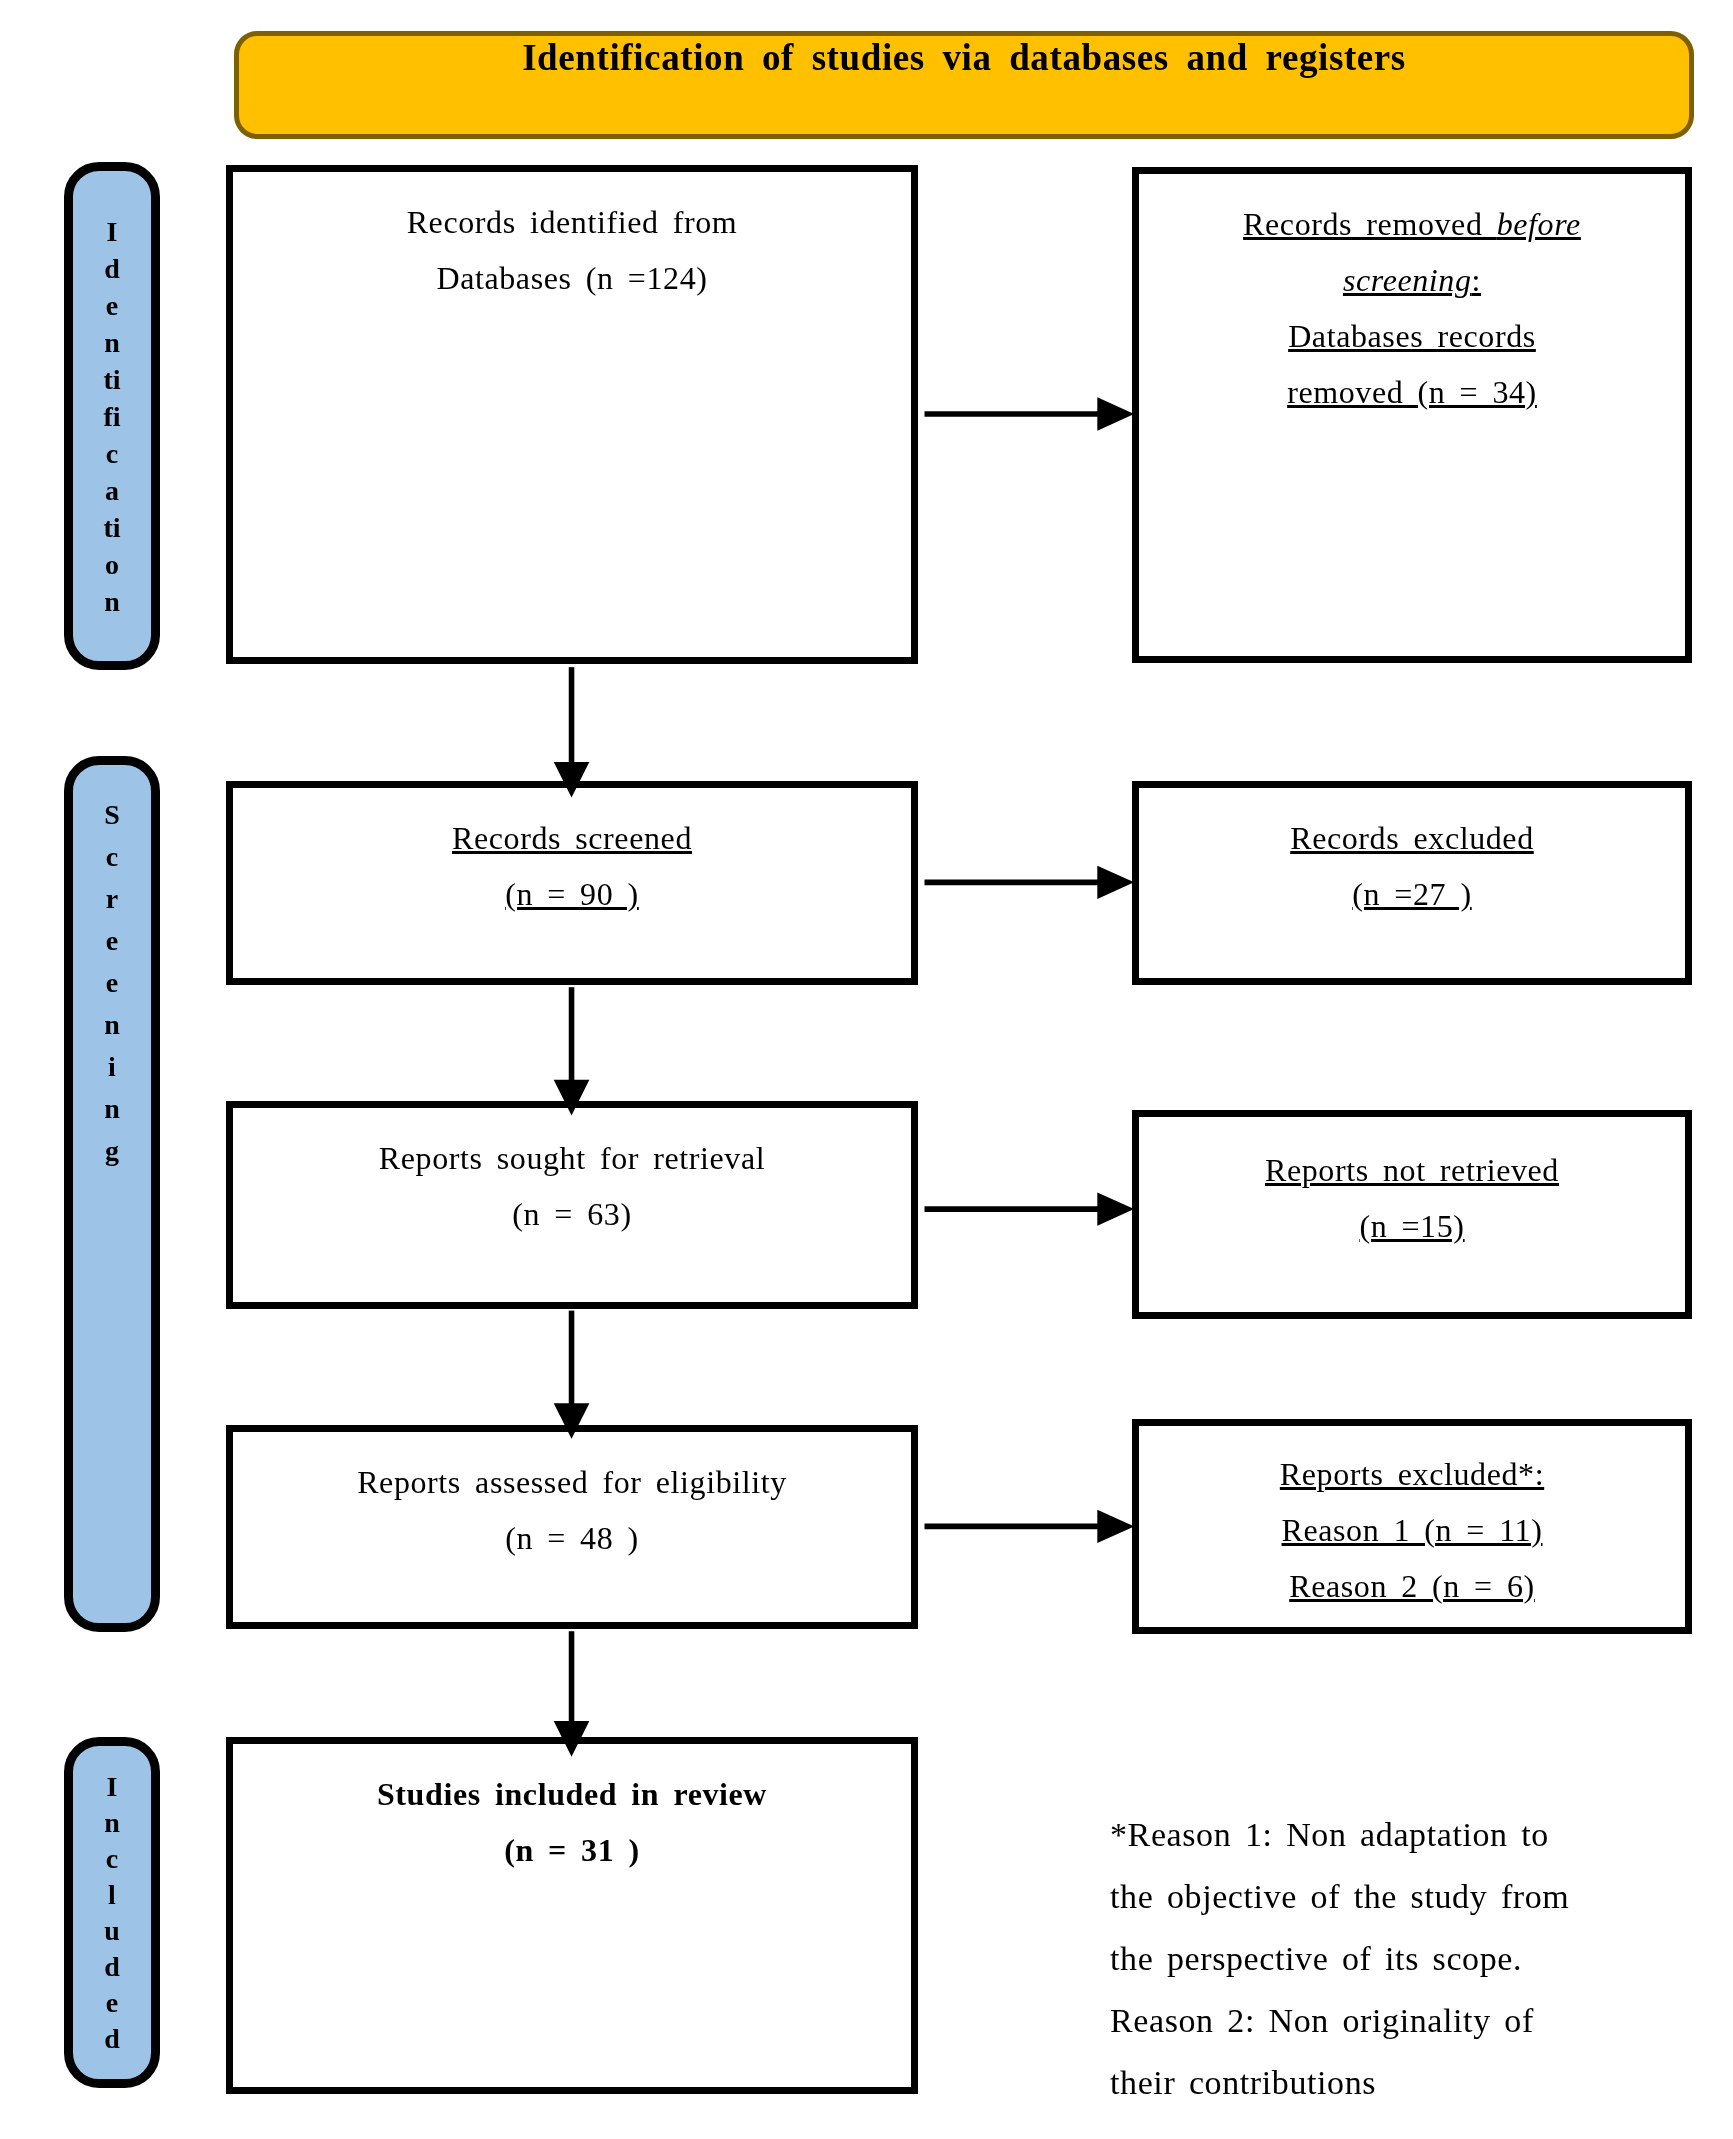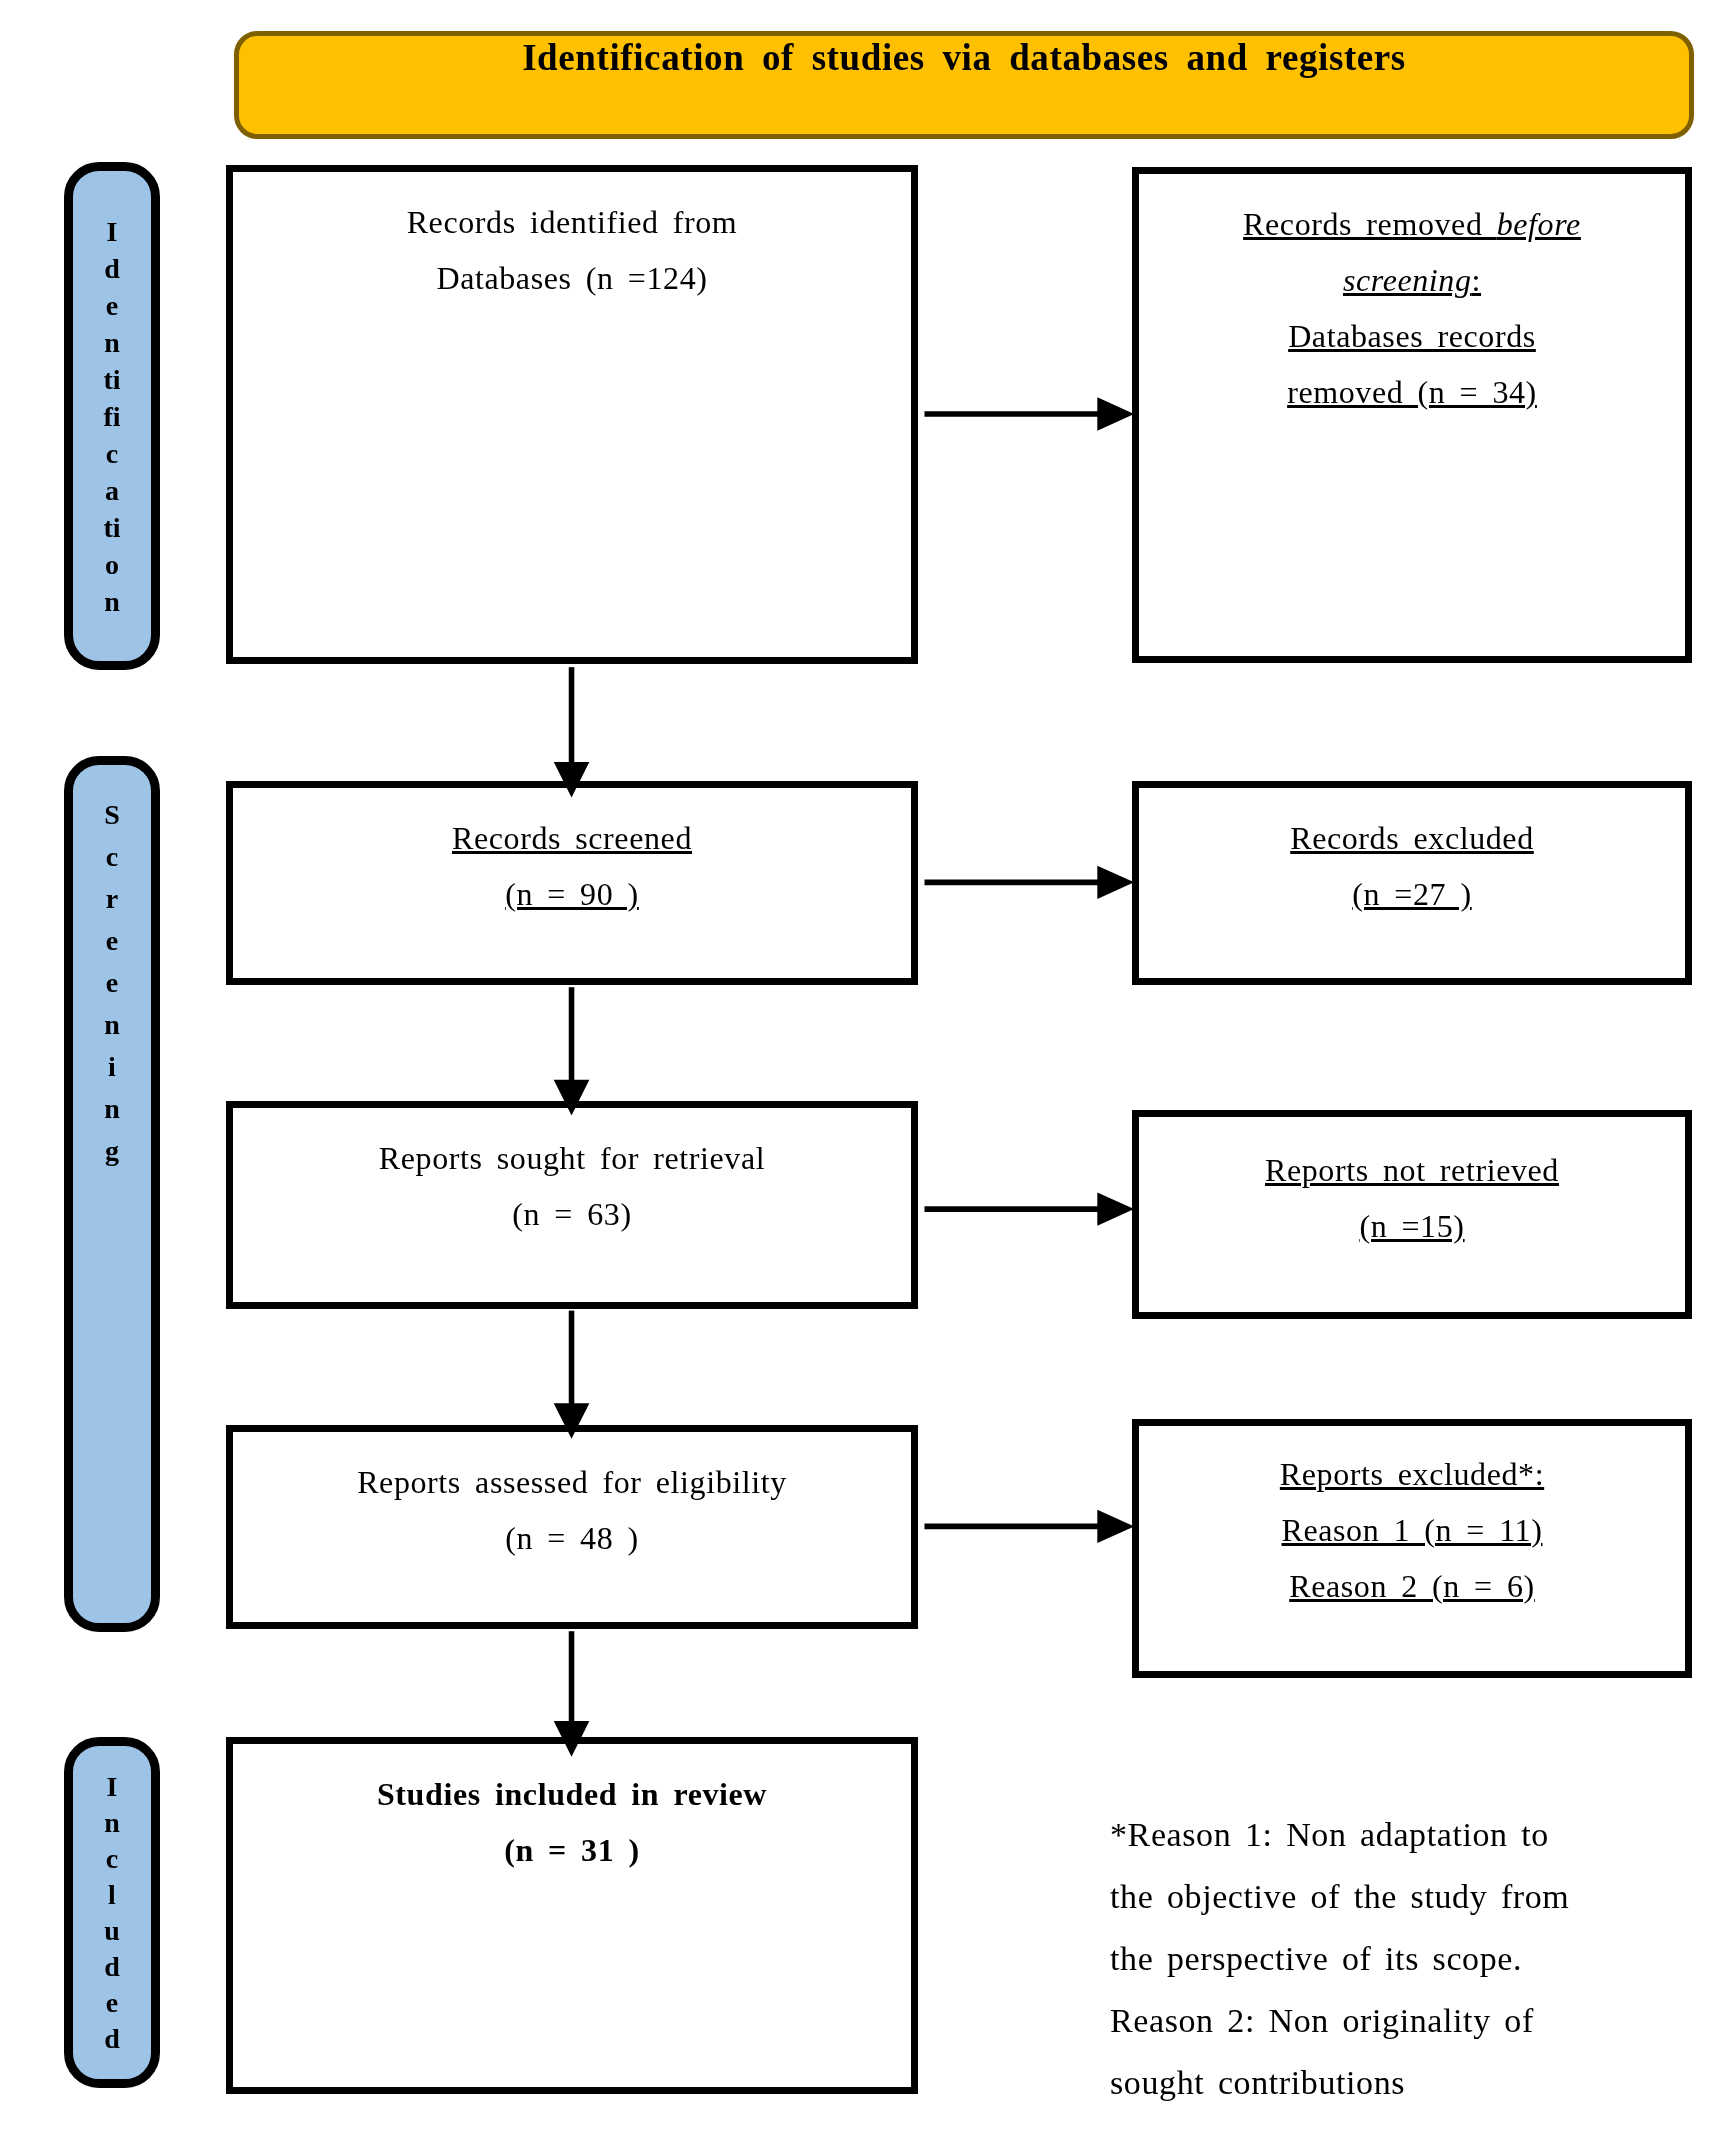--- a/index.html
+++ b/index.html
@@ -51,21 +51,21 @@
   }
   .col-left{left:226px;width:692px;}
   .col-right{left:1132px;width:560px;text-decoration:underline;}
   .fbox-records-identified{top:165px;height:499px;}
   .fbox-records-removed{top:167px;height:496px;}
   .fbox-records-screened{top:781px;height:204px;text-decoration:underline;}
   .fbox-records-excluded{top:781px;height:204px;}
   .fbox-reports-sought{top:1101px;height:208px;}
   .fbox-reports-not-retrieved{top:1110px;height:209px;padding-top:25px;}
   .fbox-reports-assessed{top:1425px;height:204px;}
-  .fbox-reports-excluded{top:1419px;height:259px;padding-top:19.5px;}
+  .fbox-reports-excluded{top:1419px;height:215px;padding-top:19.5px;}
   .fbox-studies-included{top:1737px;height:357px;font-weight:bold;}
   .it{font-style:italic;}
   
   .footnote{
     position:absolute;left:1110px;top:1804px;width:619px;
     font-size:34px;line-height:62px;
     letter-spacing:0.6px;word-spacing:4.5px;
   }
   .arrows{position:absolute;left:0;top:0;pointer-events:none;}
 </style>
@@ -165,21 +165,21 @@
     <div>Reports excluded*:</div>
     <div>Reason 1 (n = 11)</div>
     <div>Reason 2 (n = 6)</div>
   </div>
 
   <div class="footnote">
     <div>*Reason 1: Non adaptation to</div>
     <div>the objective of the study from</div>
     <div>the perspective of its scope.</div>
     <div>Reason 2: Non originality of</div>
-    <div>sought contributions</div>
+    <div>their contributions</div>
   </div>
 
   <svg class="arrows" width="1733" height="2140" viewBox="0 0 3108 3837">
 
     <g>
       <line x1="1025" y1="1196" x2="1025" y2="1372" stroke="#000" stroke-width="10"></line>
       <polygon points="993,1366 1057,1366 1025,1430" fill="#000"></polygon>
     </g>
     <g>
       <line x1="1025" y1="1770" x2="1025" y2="1942" stroke="#000" stroke-width="10"></line>

